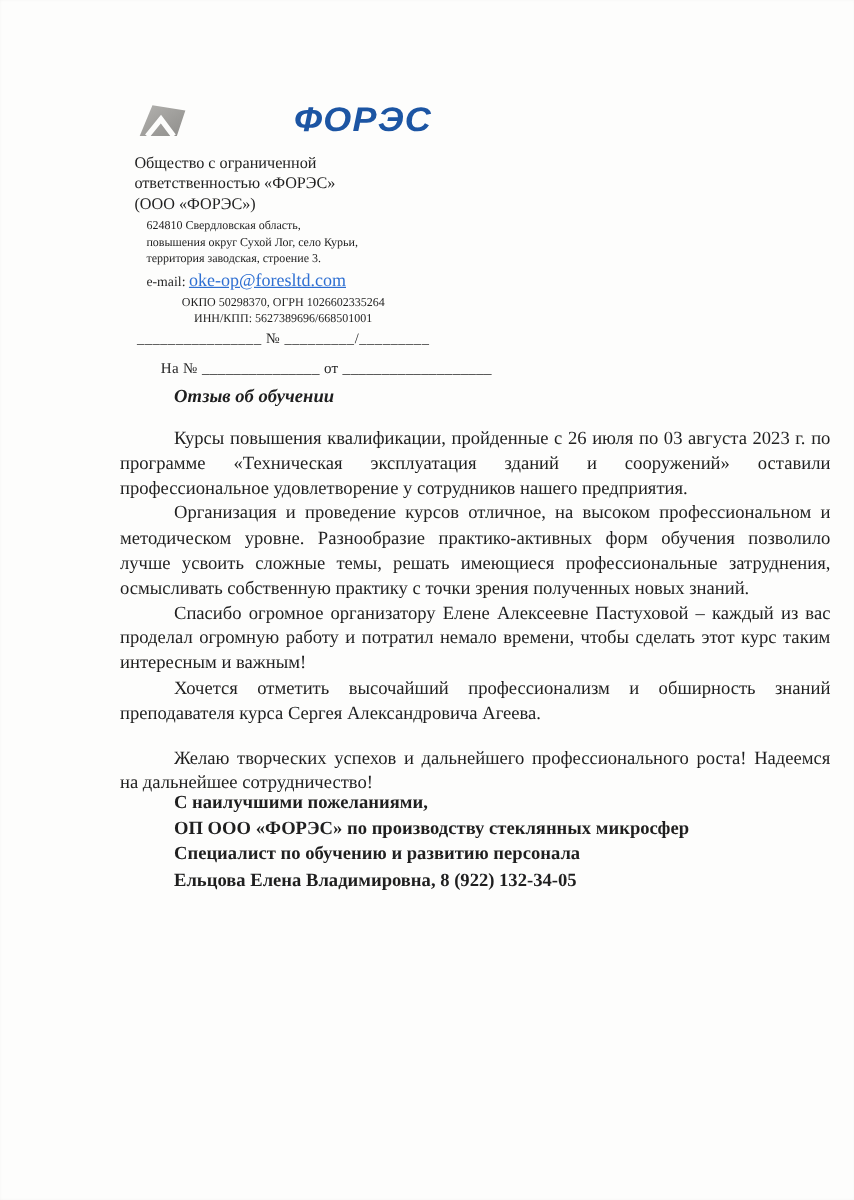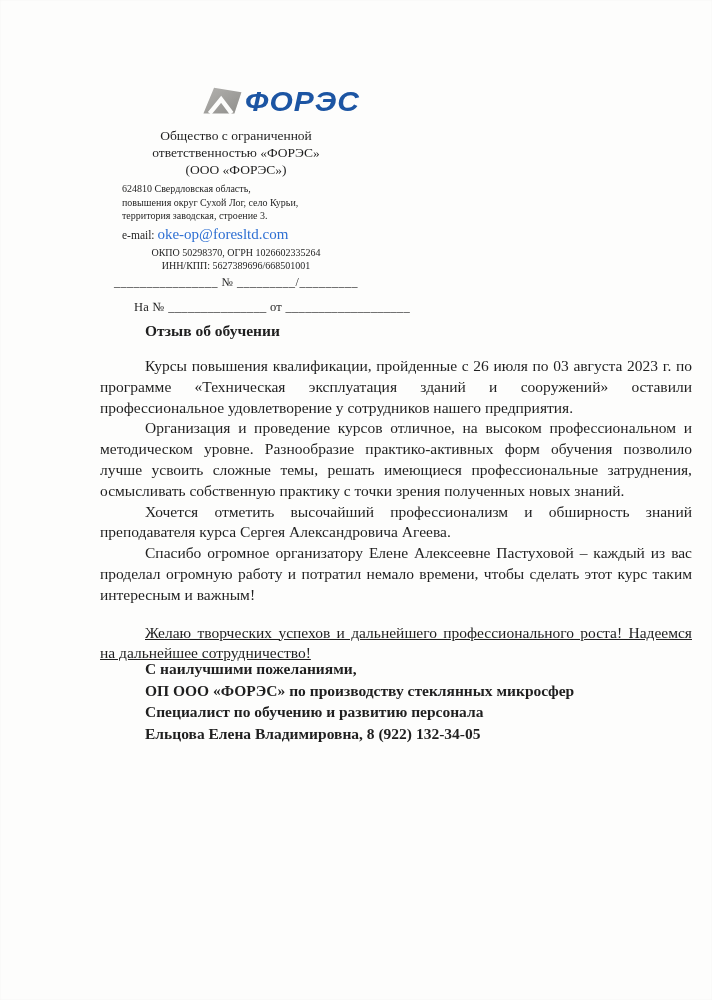--- a/index.html
+++ b/index.html
@@ -17,60 +17,61 @@
   
   .letterhead {
     position: absolute;
     top: 84px;
     left: 112px;
     width: 248px;
   }
   .logo-row {
     display: flex;
     align-items: center;
-    justify-content: flex-end;
+    justify-content: space-between;
     gap: 0;
     margin-bottom: 9px;
   }
   .logo-icon { width: 46px; height: 34px; flex: 0 0 auto; }
   .logo-text {
     font-family: "Liberation Sans", sans-serif;
     font-weight: bold;
     font-style: italic;
     font-size: 30px;
     line-height: 1;
     letter-spacing: 1px;
     transform: scaleY(0.95);
   }
-  .company-name { text-align: center; font-size: 13.5px; line-height: 17px; }
+  .company-name { font-size: 13.5px; line-height: 17px; }
   .address { padding-left: 10px; font-size: 10px; line-height: 13.5px; margin-top: 4px; }
   .email-line { padding-left: 10px; margin-top: 3px; font-size: 11.5px; white-space: nowrap; }
-  .email-link { font-size: 15px; }
+  .email-link { font-size: 15px; text-decoration: underline; }
   .registry { text-align: center; font-size: 10px; line-height: 13.5px; margin-top: 3px; }
   .number-line { text-align: center; font-size: 12px; margin-top: 2px; letter-spacing: 0.5px; white-space: nowrap; }
   .ref-line { padding-left: 22px; font-size: 12.5px; margin-top: 10px; letter-spacing: 0.3px; white-space: nowrap; }
   
   .doc-title {
     position: absolute;
     top: 322px;
     left: 145px;
     font-size: 15.5px;
     font-weight: bold;
+    font-style: italic;
   }
   .doc-body {
     position: absolute;
     top: 356px;
     left: 100px;
     width: 592px;
     font-size: 15.5px;
     line-height: 20.8px;
     text-align: justify;
   }
   .doc-body p { margin: 0; text-indent: 45px; }
-  .doc-body p.gap-before { margin-top: 17px; text-decoration: underline; }
+  .doc-body p.gap-before { margin-top: 17px; }
   .signature {
     position: absolute;
     top: 658px;
     left: 145px;
     font-size: 15.5px;
     line-height: 21.5px;
   }
   .signature div { white-space: nowrap; font-weight: bold; }
 </style>
 </head>
@@ -118,22 +119,22 @@
 
     <div class="number-line">________________ № _________/_________</div>
     <div class="ref-line">На № _______________ от ___________________</div>
   </div>
 
   <div class="doc-title">Отзыв об обучении</div>
 
   <div class="doc-body">
     <p>Курсы повышения квалификации, пройденные с 26 июля по 03 августа 2023 г. по программе «Техническая эксплуатация зданий и сооружений» оставили профессиональное удовлетворение у сотрудников нашего предприятия.</p>
     <p>Организация и проведение курсов отличное, на высоком профессиональном и методическом уровне. Разнообразие практико-активных форм обучения позволило лучше усвоить сложные темы, решать имеющиеся профессиональные затруднения, осмысливать собственную практику с точки зрения полученных новых знаний.</p>
+    <p>Спасибо огромное организатору Елене Алексеевне Пастуховой – каждый из вас проделал огромную работу и потратил немало времени, чтобы сделать этот курс таким интересным и важным!</p>
     <p>Хочется отметить высочайший профессионализм и обширность знаний преподавателя курса Сергея Александровича Агеева.</p>
-    <p>Спасибо огромное организатору Елене Алексеевне Пастуховой – каждый из вас проделал огромную работу и потратил немало времени, чтобы сделать этот курс таким интересным и важным!</p>
     <p class="gap-before">Желаю творческих успехов и дальнейшего профессионального роста! Надеемся на дальнейшее сотрудничество!</p>
   </div>
 
   <div class="signature">
     <div>С наилучшими пожеланиями,</div>
     <div>ОП ООО «ФОРЭС» по производству стеклянных микросфер</div>
     <div>Специалист по обучению и развитию персонала</div>
     <div>Ельцова Елена Владимировна, 8 (922) 132-34-05</div>
   </div>
 

